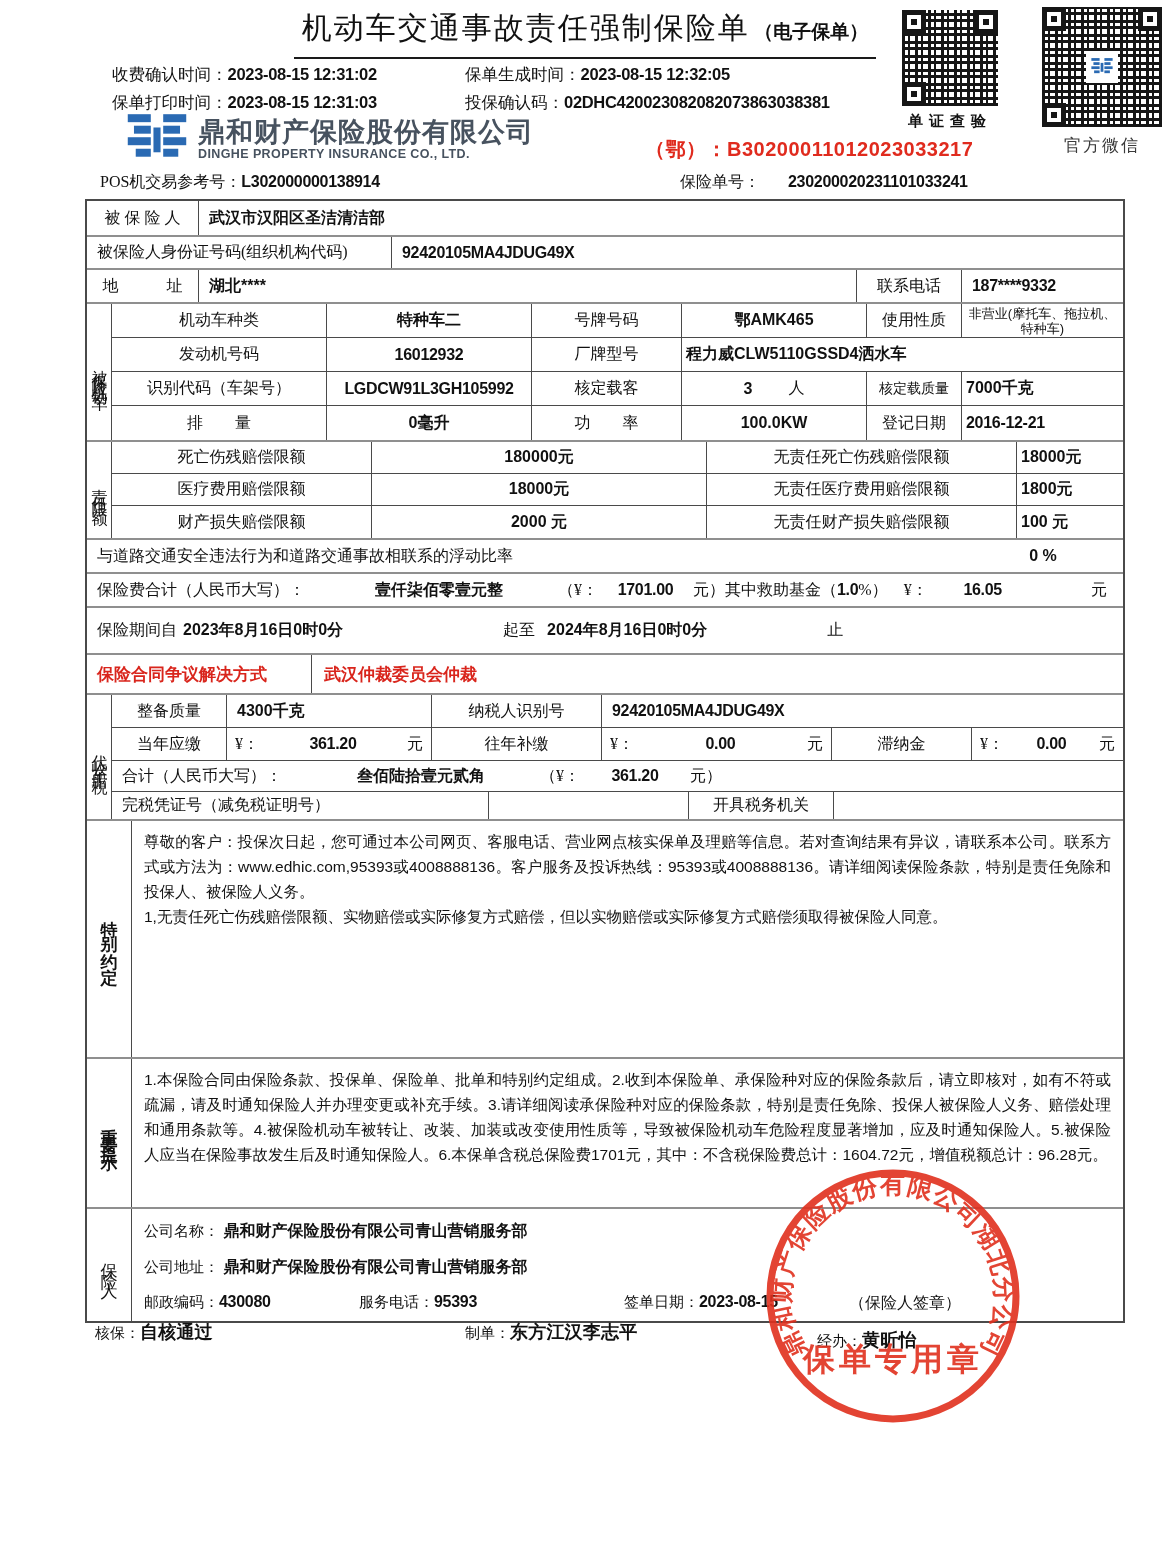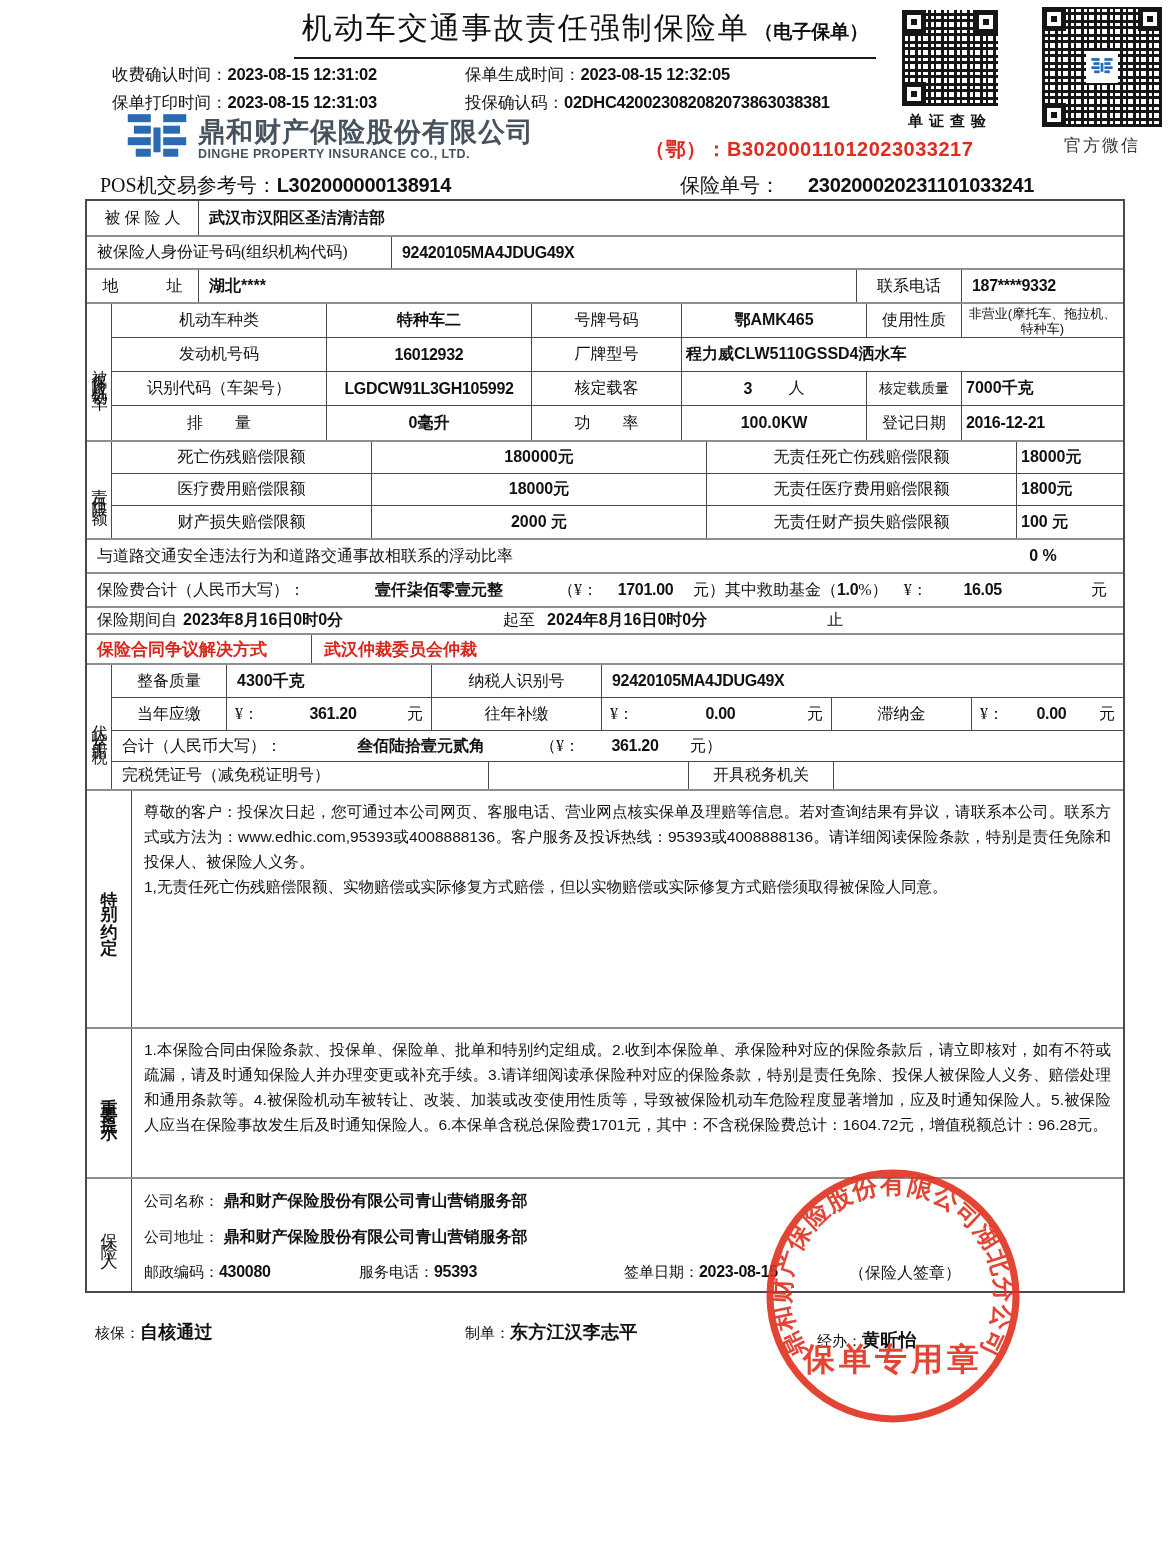--- a/index.html
+++ b/index.html
@@ -14,21 +14,21 @@
   .meta-col{font-size:16.5px;line-height:28px;white-space:nowrap;}
   .meta1{top:60px;left:112px;text-align:right;}
   .meta2{top:60px;left:465px;}
   .lbl{font-weight:400;}
   .val{font-weight:700;letter-spacing:.2px;}
   .num{letter-spacing:-.3px;}
   .brand{top:112px;left:126px;display:flex;align-items:center;gap:10px;}
   .brand-cn{font-size:27px;font-weight:700;color:#47525f;letter-spacing:1px;line-height:30px;}
   .brand-en{font-size:12.5px;font-weight:700;color:#47525f;letter-spacing:.4px;}
   .red-code{top:136px;left:645px;font-size:20px;color:#e02b1e;font-weight:600;letter-spacing:.5px;}
-  .posrow{top:172px;left:100px;width:1025px;height:24px;font-size:20px;}
+  .posrow{top:172px;left:100px;width:1025px;height:24px;font-size:16px;}
   .pos-group{position:absolute;left:0;}
   .pno-group{position:absolute;left:580px;}
   .pno-group .val{margin-left:28px;}
   
   .qr{background:#fff;}
   .qr1{top:8px;left:900px;width:100px;height:100px;}
   .qr1-label{top:112px;left:900px;width:100px;text-align:center;font-size:15px;font-weight:700;letter-spacing:6px;}
   .qr2{top:5px;left:1040px;width:124px;height:124px;}
   .qr2-label{top:134px;left:1040px;width:124px;text-align:center;font-size:17px;color:#3a3a3a;letter-spacing:2px;}
   .qr-noise{position:absolute;inset:2px;
@@ -264,31 +264,31 @@
         <span class="amt num">1701.00</span>
         <span class="serif">元）其中救助基金（</span>
         <span class="v num">1.0</span>
         <span class="serif">%）</span>
         <span class="fcny serif">¥：</span>
         <span class="famt num">16.05</span>
         <span class="funit serif">元</span>
       </div>
     </div>
 
-    <div class="r blksep" style="height:27px">
+    <div class="r blksep" style="height:47px">
       <div class="rowflex period-row">
         <span class="serif">保险期间自</span>
         <span class="p-from">2023年8月16日0时0分</span>
         <span class="p-tolabel serif">起至</span>
         <span class="p-to">2024年8月16日0时0分</span>
         <span class="p-end serif">止</span>
       </div>
     </div>
 
-    <div class="r blksep" style="height:30px">
+    <div class="r blksep" style="height:40px">
       <div class="c dispute-label red">保险合同争议解决方式</div>
       <div class="c dispute-val red last">武汉仲裁委员会仲裁</div>
     </div>
 
     <div class="blk">
       <div class="vhead" style="flex:0 0 25px;letter-spacing:6px">代收车船税</div>
       <div class="blkrows">
         <div class="r" style="height:33px">
           <div class="c serif" style="flex:0 0 115px">整备质量</div>
           <div class="c left v" style="flex:0 0 205px">4300千克</div>

